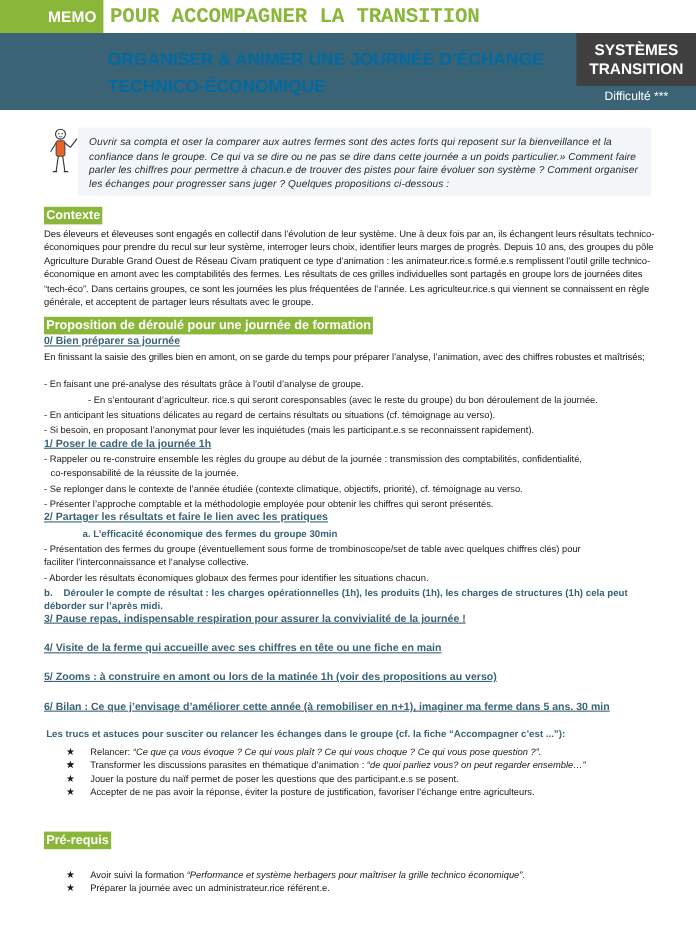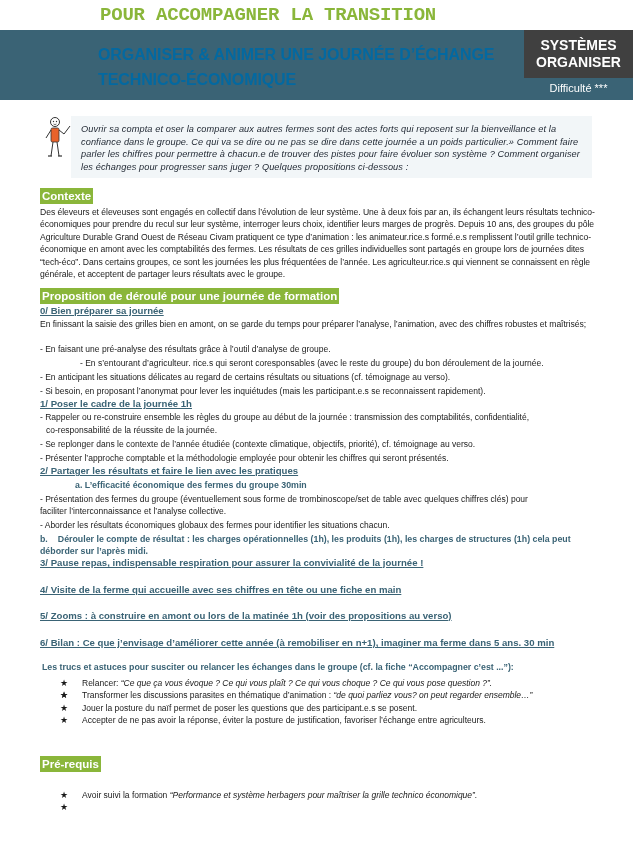--- a/index.html
+++ b/index.html
@@ -37,30 +37,31 @@
   .tips-title { position: absolute; left: 42px; top: 662px; font-weight: bold; font-size: 8.8px; color: #3a6375; }
   .star-list { position: absolute; left: 60px; list-style: none; }
   .star-list li { position: relative; font-size: 8.5px; line-height: 12.4px; padding-left: 22px; white-space: nowrap; }
   .star { position: absolute; left: 0; top: 0; font-size: 9px; color: #1a1a1a; }
   .it { font-style: italic; }
 </style>
 </head>
 <body>
 
 <div class="memo-bar">
+  <div class="memo-tag">MEMO</div>
   <div class="memo-sub">POUR ACCOMPAGNER LA TRANSITION</div>
 </div>
 <div class="title-band"></div>
 <div class="title">
   <div>ORGANISER &amp; ANIMER UNE JOURNÉE D’ÉCHANGE</div>
   <div>TECHNICO-ÉCONOMIQUE</div>
 </div>
 <div class="theme-tag">
   <div>SYSTÈMES</div>
-  <div>ORGANISER</div>
+  <div>TRANSITION</div>
 </div>
 <div class="difficulty">Difficulté ***</div>
 
 <svg class="callout-icon" viewBox="0 0 28 52">
   <circle cx="11" cy="6" r="4.5" fill="#fff" stroke="#333" stroke-width="1"></circle>
   <circle cx="9.5" cy="5.5" r="0.7" fill="#333"></circle>
     <circle cx="12.5" cy="5.5" r="0.7" fill="#333"></circle>
   <path d="M9.5 8 Q11 9.2 12.5 8" stroke="#333" stroke-width="0.7" fill="none"></path>
   <rect x="7" y="12" width="8" height="14" rx="1.5" fill="#e8622a" stroke="#333" stroke-width="0.8"></rect>
   <line x1="7" y1="14" x2="2" y2="22" stroke="#333" stroke-width="1"></line>
@@ -108,14 +109,14 @@
   <li><span class="star">★</span><span>Relancer: </span><span class="it">“Ce que ça vous évoque ? Ce qui vous plaît ? Ce qui vous choque ? Ce qui vous pose question ?”.</span></li>
   <li><span class="star">★</span></li>
   <li><span class="star">★</span><span>Transformer les discussions parasites en thématique d’animation : </span><span class="it">“de quoi parliez vous? on peut regarder ensemble…”</span></li>
   <li><span class="star">★</span><span>Jouer la posture du naïf permet de poser les questions que des participant.e.s se posent.</span></li>
   <li><span class="star">★</span><span>Accepter de ne pas avoir la réponse, éviter la posture de justification, favoriser l’échange entre agriculteurs.</span></li>
 </ul>
 
 <div class="section-tag" style="top:756px;">Pré-requis</div>
 <ul class="star-list" style="top:789px;">
   <li><span class="star">★</span><span>Avoir suivi la formation </span><span class="it">“Performance et système herbagers pour maîtriser la grille technico économique”.</span></li>
-  <li><span class="star">★</span></li>
+  <li><span class="star">★</span><span>Préparer la journée avec un administrateur.rice référent.e.</span></li>
 </ul>
 
 </body></html>

